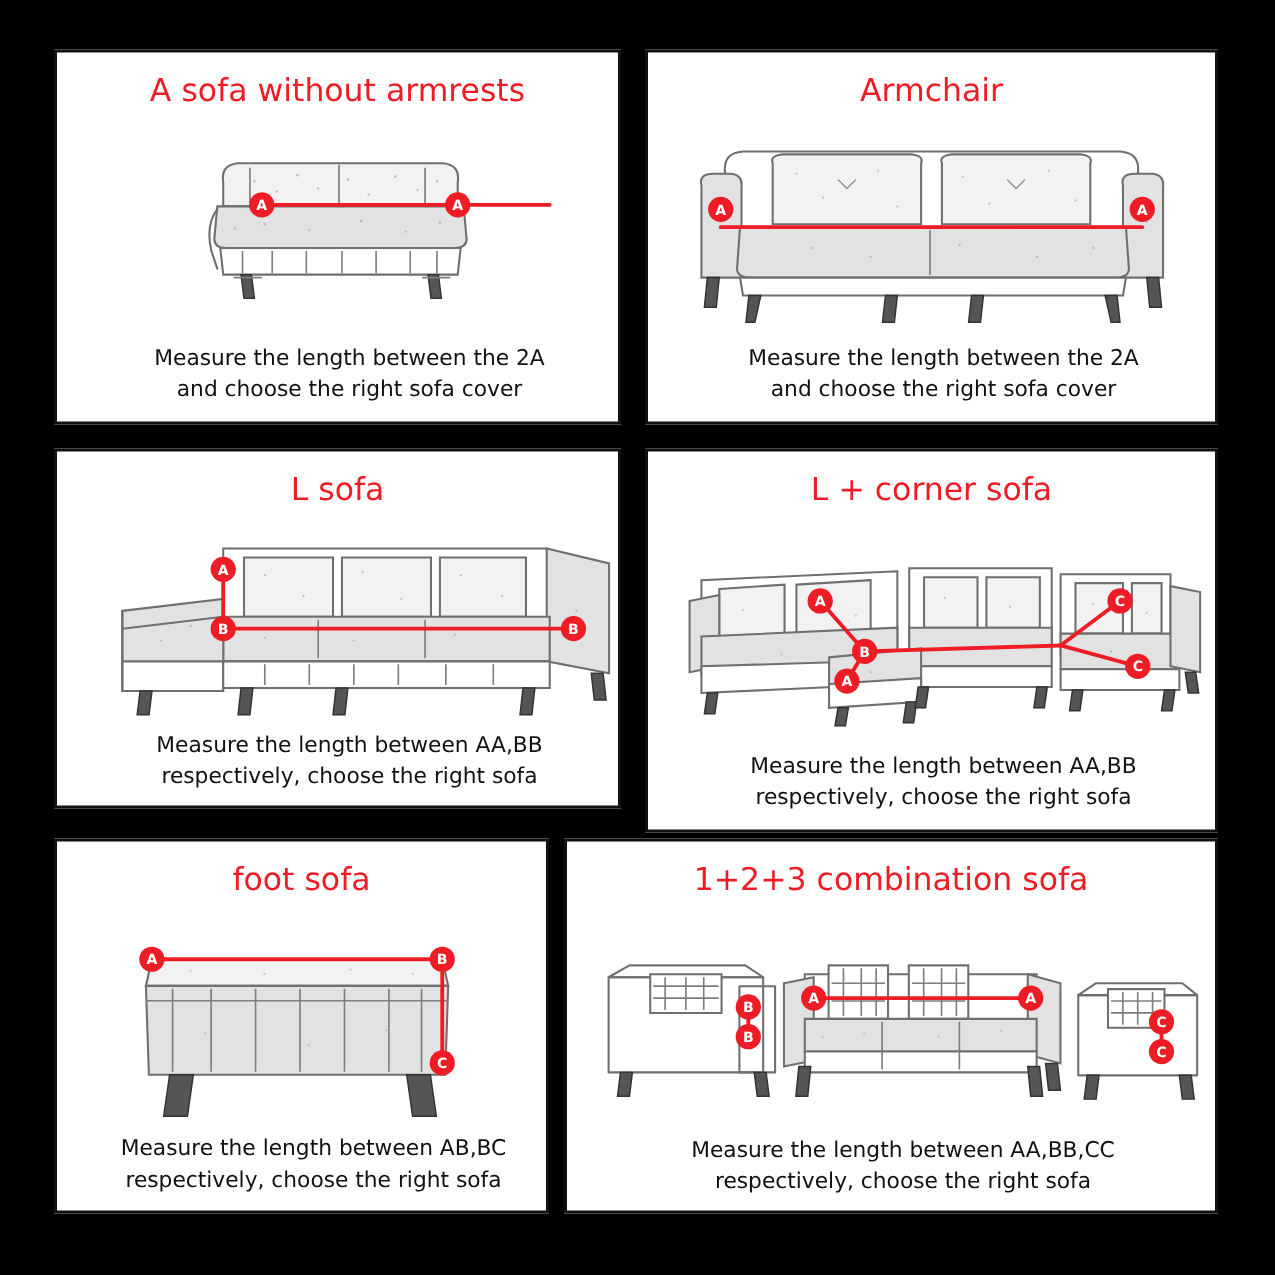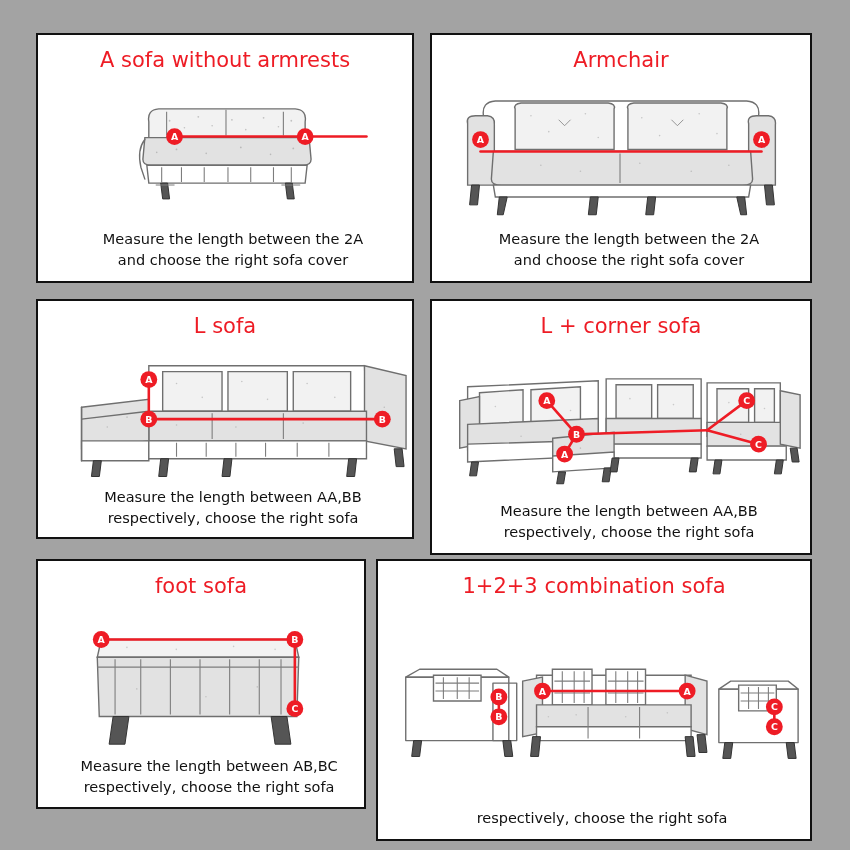--- a/index.html
+++ b/index.html
@@ -10,21 +10,21 @@
   body {
     width: 850px;
     height: 850px;
     font-family: "DejaVu Sans", sans-serif;
     overflow: hidden;
   }
   .sheet {
     position: relative;
     width: 850px;
     height: 850px;
-    background: #a3a3a3;
+    background: #000000;
   }
   .panel {
     position: absolute;
     border: 2px solid #111111;
     background: #ffffff;
     box-sizing: border-box;
     display: flex;
     flex-direction: column;
     align-items: center;
   }
@@ -57,21 +57,21 @@
     box-sizing: border-box;
   }
   .caption .l2 { display: block; }
 
   
   #panel-0 { left: 36px;  top: 33px;  width: 378px; height: 250px; }
   #panel-1 { left: 430px; top: 33px;  width: 382px; height: 250px; }
   #panel-2 { left: 36px;  top: 299px; width: 378px; height: 240px; }
   #panel-3 { left: 430px; top: 299px; width: 382px; height: 256px; }
   #panel-4 { left: 36px;  top: 559px; width: 330px; height: 250px; }
-  #panel-5 { left: 376px; top: 559px; width: 436px; height: 282px; }
+  #panel-5 { left: 376px; top: 559px; width: 436px; height: 250px; }
 
   
   .ln { fill: none; stroke: #6f6f6f; stroke-width: 1.4; stroke-linejoin: round; stroke-linecap: round; }
   .ln2 { fill: none; stroke: #7d7d7d; stroke-width: 1.1; }
   .fillc { fill: #f2f2f2; stroke: #6f6f6f; stroke-width: 1.4; }
   .fillw { fill: #ffffff; stroke: #6f6f6f; stroke-width: 1.4; }
   .filld { fill: #e2e2e2; stroke: #6f6f6f; stroke-width: 1.4; }
   .leg { fill: #555555; stroke: #333333; stroke-width: 1; }
   .meas { fill: none; stroke: #ee1c25; stroke-width: 2.6; stroke-linecap: round; }
   .dot { fill: #ee1c25; }
@@ -434,17 +434,18 @@
         <text class="dotlabel" x="166" y="71.5">A</text>
         <circle class="dot" cx="312" cy="68" r="8.5"></circle>
         <text class="dotlabel" x="312" y="71.5">A</text>
         <circle class="dot" cx="400" cy="84" r="8.5"></circle>
         <text class="dotlabel" x="400" y="87.5">C</text>
         <circle class="dot" cx="400" cy="104" r="8.5"></circle>
         <text class="dotlabel" x="400" y="107.5">C</text>
       </svg>
     </div>
     <div class="caption">
+      <span>Measure the length between AA,BB,CC</span>
       <span class="l2">respectively, choose the right sofa</span>
     </div>
   </div>
 
 </div>
 
 </body></html>

